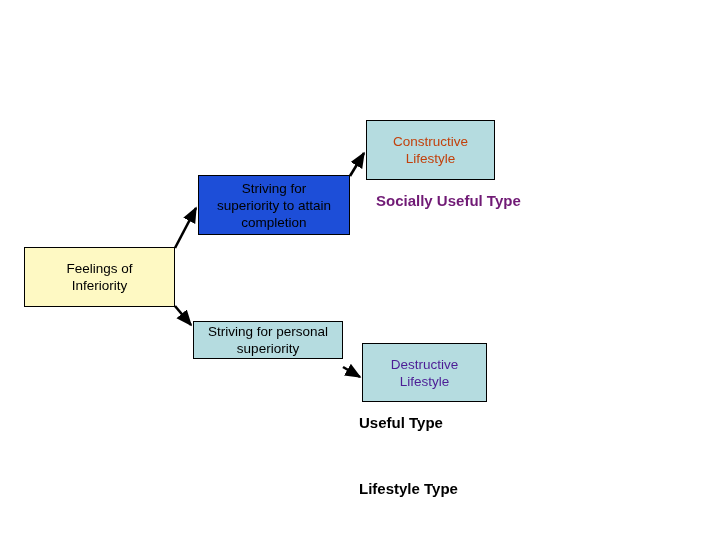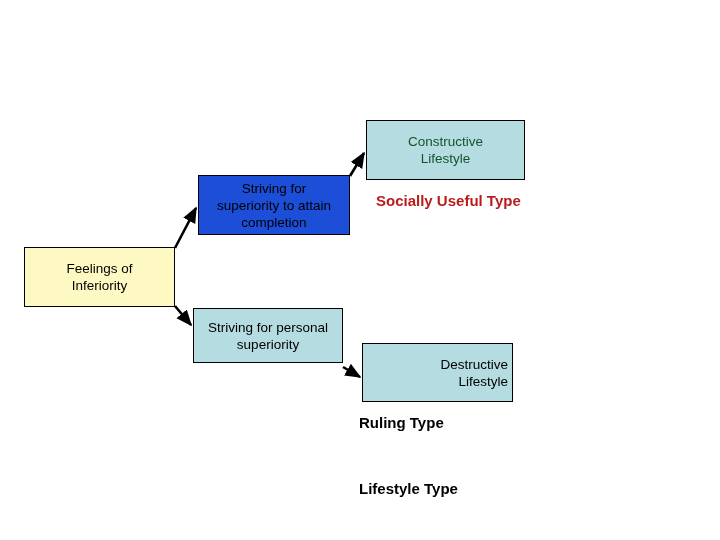--- a/index.html
+++ b/index.html
@@ -72,32 +72,32 @@
   </svg>
 
   <div class="node" id="node-feelings-of-inferiority" style="left: 24px; top: 247px; width: 151px; height: 60px; background: #fef9c3; border-color: rgb(0, 0, 0); color: rgb(0, 0, 0);">
     <span class="node-text">Feelings of<br>Inferiority</span>
   </div>
 
   <div class="node" id="node-striving-superiority-completion" style="left: 198px; top: 175px; width: 152px; height: 60px; background: #1d4ed8; border-color: rgb(0, 0, 0); color: rgb(0, 0, 0);">
     <span class="node-text">Striving for<br>superiority to attain<br>completion</span>
   </div>
 
-  <div class="node" id="node-striving-personal-superiority" style="left: 193px; top: 308px; width: 150px; height: 55px; background: rgb(181, 220, 224); border-color: rgb(0, 0, 0); color: rgb(0, 0, 0);">
+  <div class="node" id="node-striving-personal-superiority" style="left: 193px; top: 321px; width: 150px; height: 38px; background: rgb(181, 220, 224); border-color: rgb(0, 0, 0); color: rgb(0, 0, 0);">
     <span class="node-text">Striving for personal<br>superiority</span>
   </div>
 
-  <div class="node" id="node-constructive-lifestyle" style="left: 366px; top: 120px; width: 159px; height: 60px; background: rgb(181, 220, 224); border-color: rgb(0, 0, 0); color: #14532d;">
+  <div class="node" id="node-constructive-lifestyle" style="left: 366px; top: 120px; width: 129px; height: 60px; background: rgb(181, 220, 224); border-color: rgb(0, 0, 0); color: #c2410c;">
     <span class="node-text">Constructive<br>Lifestyle</span>
   </div>
 
-  <div class="node" id="node-destructive-lifestyle" style="left: 362px; top: 343px; width: 151px; height: 59px; background: rgb(181, 220, 224); border-color: rgb(0, 0, 0); color: #000000; text-align: right;">
+  <div class="node" id="node-destructive-lifestyle" style="left: 362px; top: 343px; width: 125px; height: 59px; background: rgb(181, 220, 224); border-color: rgb(0, 0, 0); color: #4c1d95;">
     <span class="node-text">Destructive<br>Lifestyle</span>
   </div>
 
-  <div class="type-label" style="left: 376px; top: 192px; color: #b91c1c; text-align: right;">Socially Useful Type</div>
+  <div class="type-label" style="left: 376px; top: 192px; color: #701a75; text-align: right;">Socially Useful Type</div>
 
-  <div class="type-label" style="left: 359px; top: 414px; color: rgb(0, 0, 0);">Ruling Type</div>
+  <div class="type-label" style="left: 359px; top: 414px; color: rgb(0, 0, 0);">Useful Type</div>
 
 
   <div class="type-label" style="left: 359px; top: 480px; color: rgb(0, 0, 0);">Lifestyle Type</div>
 
 </div>
 
 </body></html>

